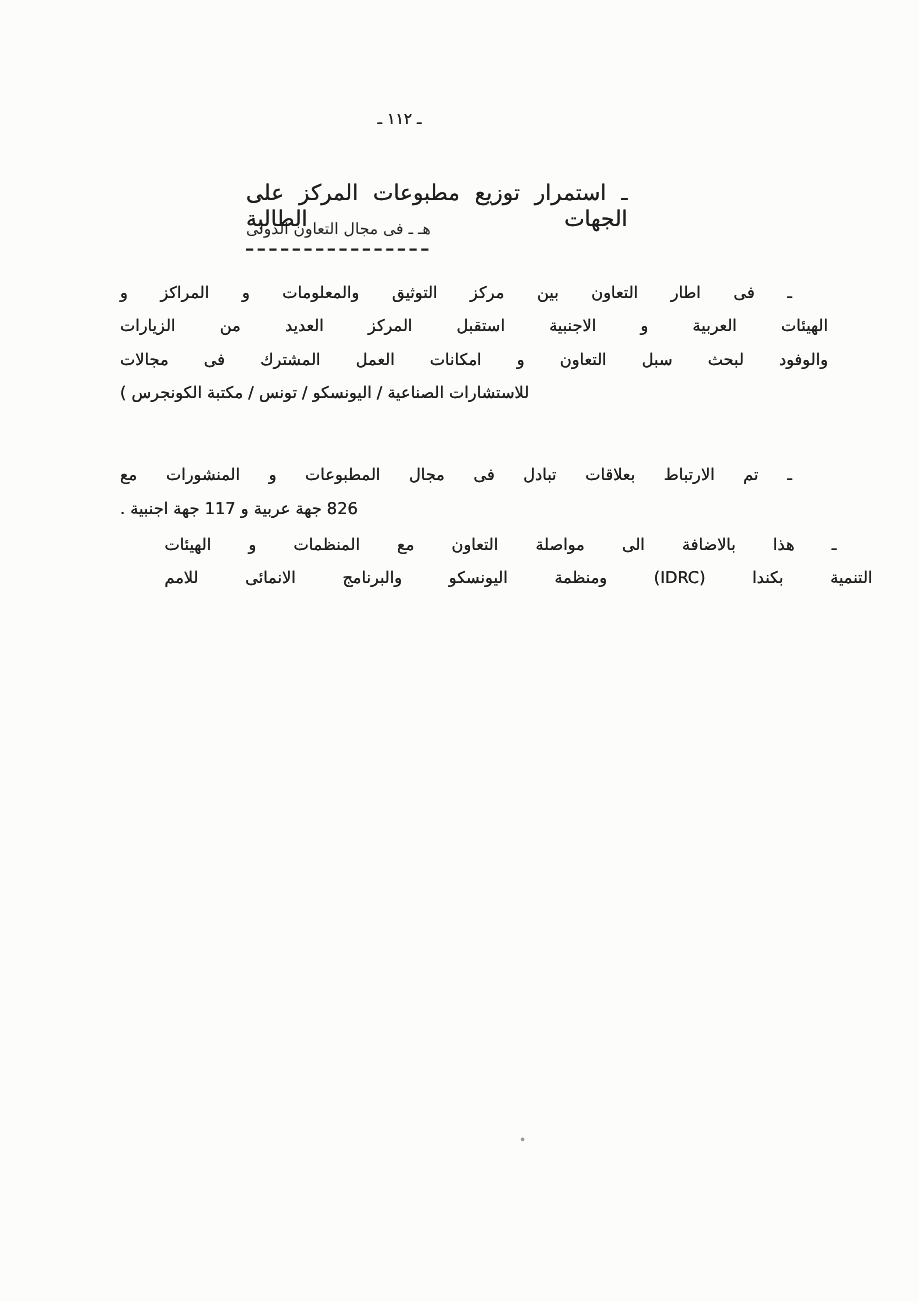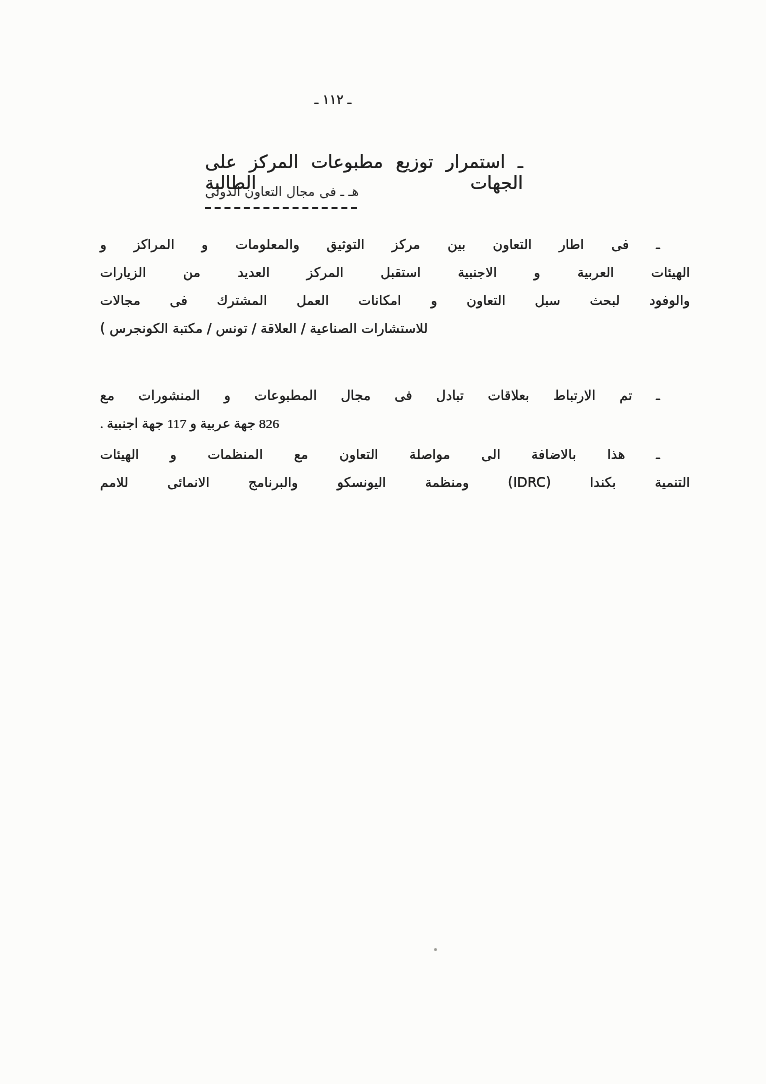--- a/index.html
+++ b/index.html
@@ -46,22 +46,22 @@
     position:absolute; top:207px; left:205px; width:152px;
     border-top:2px dashed var(--ink);
   }
   
   .para{
     position:absolute; left:100px; width:590px;
     font-size:13.5px;
     text-shadow:0 0 .4px currentColor;
   }
   .para-1{ top:230px; }
-  .para-2{ top:382px;font-family:Liberation Serif, serif; }
-  .para-3{ top:440px; }
+  .para-2{ top:382px; }
+  .para-3{ top:440px;margin-left:37px; }
   .line{
     line-height:28px;
     text-align:justify;
     text-align-last:justify;
     text-justify:inter-word;
   }
   .line.first{ text-indent:30px; }
   
   .line.final{ text-align-last:left; }
   
@@ -80,21 +80,21 @@
 
   <div class="intro-line">ـ استمرار توزيع مطبوعات المركز على الجهات الطالبة</div>
 
   <div class="heading">هـ ـ فى مجال التعاون الدولى</div>
   <div class="heading-rule"></div>
 
   <div class="para para-1">
     <div class="line first">ـ فى اطار التعاون بين مركز التوثيق والمعلومات و المراكز و</div>
     <div class="line">الهيئات العربية و الاجنبية استقبل المركز العديد من الزيارات</div>
     <div class="line">والوفود لبحث سبل التعاون و امكانات العمل المشترك فى مجالات</div>
-    <div class="line final">للاستشارات الصناعية / العلاقة / تونس / مكتبة الكونجرس )</div>
+    <div class="line final">للاستشارات الصناعية / اليونسكو / تونس / مكتبة الكونجرس )</div>
   </div>
 
   <div class="para para-2">
     <div class="line first">ـ تم الارتباط بعلاقات تبادل فى مجال المطبوعات و المنشورات مع</div>
     <div class="line final">826 جهة عربية و 117 جهة اجنبية .</div>
   </div>
 
   <div class="para para-3">
     <div class="line first">ـ هذا بالاضافة الى مواصلة التعاون مع المنظمات و الهيئات</div>
     <div class="line">التنمية بكندا (IDRC) ومنظمة اليونسكو والبرنامج الانمائى للامم</div>

